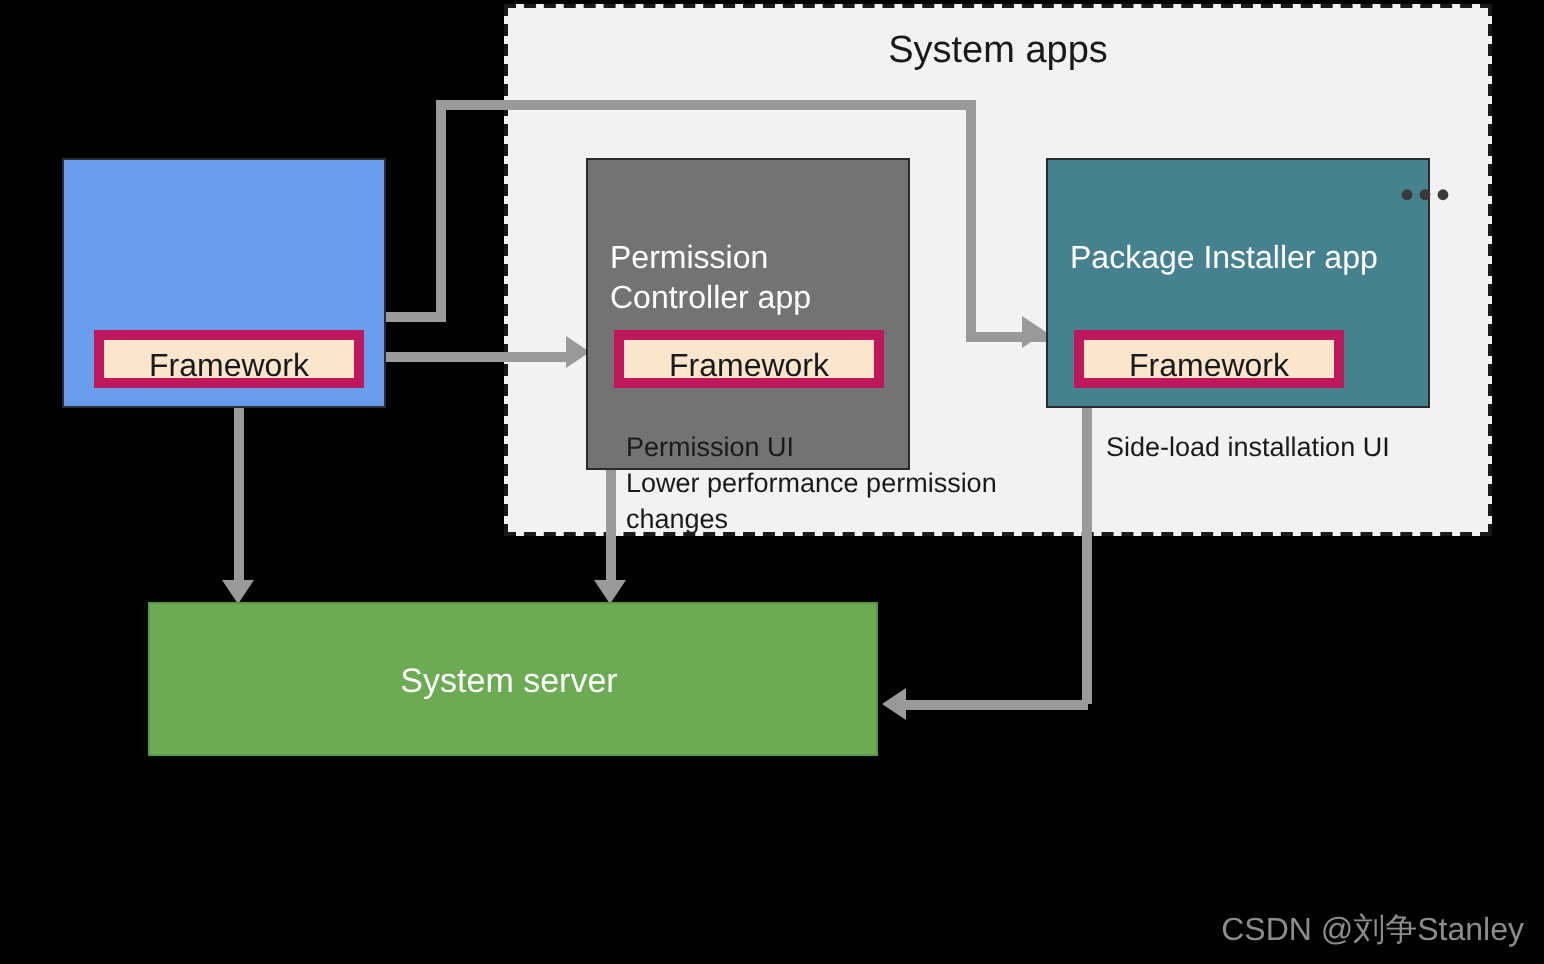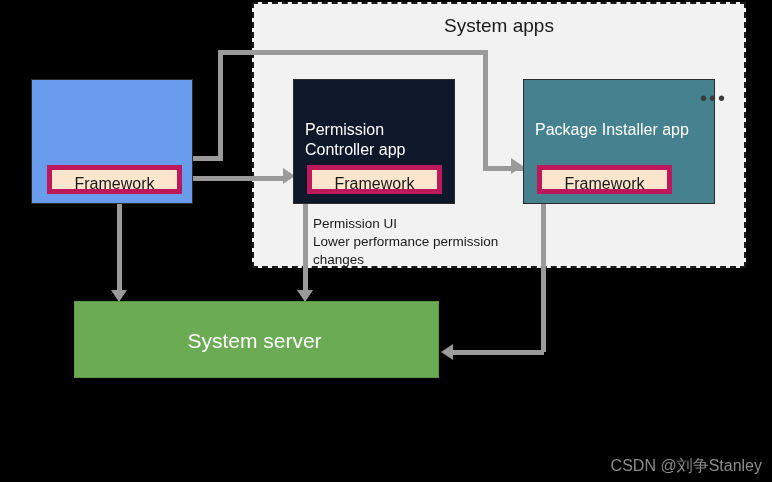--- a/index.html
+++ b/index.html
@@ -48,22 +48,22 @@
     left: 31px;
     top: 79px;
     width: 162px;
     height: 125px;
     background: #6a9ced;
   }
   #permission-controller-box {
     left: 293px;
     top: 79px;
     width: 162px;
-    height: 125px;
-    background: #0f172a;
+    height: 156px;
+    background: #737373;
     padding-left: 40px;
   }
   #package-installer-box {
     left: 523px;
     top: 79px;
     width: 192px;
     height: 125px;
     background: #45818e;
   }
 
@@ -156,21 +156,21 @@
     border: 1px solid #5a9746;
     box-sizing: border-box;
   }
   #system-server-label {
     position: absolute;
     left: 0;
     right: 4px;
     top: 28px;
     text-align: center;
     color: #ffffff;
-    font-size: 21px;
+    font-size: 17px;
     line-height: 22px;
   }
 
   
   .conn {
     position: absolute;
     background: #9a9a9a;
   }
   .conn-h { height: 5px; }
   .conn-v { width: 5px; }
@@ -247,20 +247,21 @@
 
   <div class="app-box" id="package-installer-box">
     <div class="box-title">Package Installer app</div>
     <div class="framework-box">Framework</div>
   </div>
 
   <div id="ellipsis-more-apps">•••</div>
 
   <div class="caption" id="permission-caption">Permission UI
 Lower performance permission changes</div>
+  <div class="caption" id="package-caption">Side-load installation UI</div>
 
   <div id="system-server-box">
     <div id="system-server-label">System server</div>
   </div>
 
   <div id="watermark">CSDN @刘争Stanley</div>
 
 </div>
 
 </body></html>

